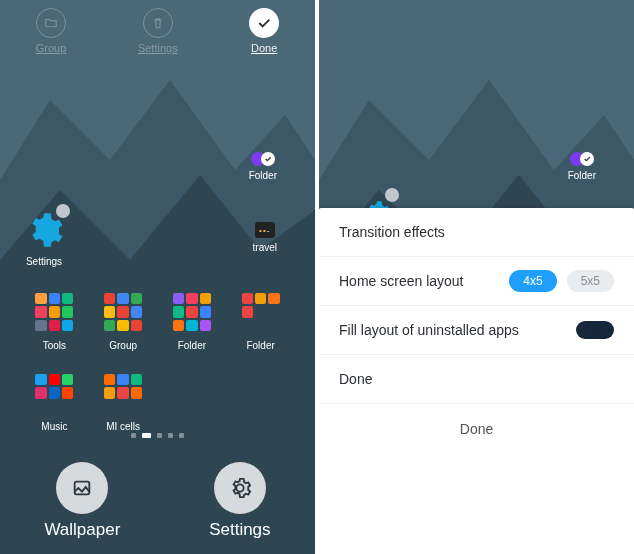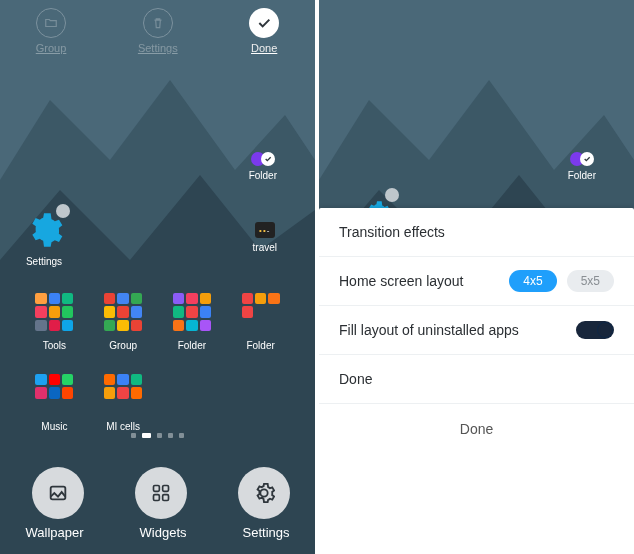--- a/index.html
+++ b/index.html
@@ -41,21 +41,21 @@
   .ficon { width:44px; height:44px; border-radius:8px; display:grid; grid-template-columns:repeat(3,1fr); grid-template-rows:repeat(3,1fr); gap:2px; padding:3px; }
   .ficon span { border-radius:2px; }
 
   
   .dots { position:absolute; left:0; right:0; top:433px; display:flex; justify-content:center; gap:6px; }
   .dots i { width:5px; height:5px; border-radius:1px; background:rgba(255,255,255,.4); display:block; }
   .dots i.on { background:#fff; width:9px; }
 
   
   .actions { position:absolute; left:0; right:0; bottom:14px; display:flex; justify-content:space-around; }
-  .act { display:flex; flex-direction:column; align-items:flex-end; gap:6px; font-size:13px; }
+  .act { display:flex; flex-direction:column; align-items:center; gap:6px; font-size:17px; }
   .act .circ { width:52px; height:52px; border-radius:50%; background:#d7dadd; display:flex; align-items:center; justify-content:center; color:#2f363c; }
 
   
   .sheet { position:absolute; left:0; right:0; bottom:0; top:208px; background:#fff; color:#2b2f33; border-radius:2px 2px 0 0; box-shadow:0 -1px 4px rgba(0,0,0,.15); display:flex; flex-direction:column; }
   .row { height:49px; display:flex; align-items:center; padding:0 20px; font-size:14px; border-bottom:1px solid #edf0f2; justify-content:space-between; }
   .row:last-child { border-bottom:none; }
   .row.done-row { justify-content:center; color:#555; }
   .layout-opts { display:flex; gap:10px; }
   .pill { padding:4px 14px; border-radius:13px; font-size:12px; background:#e9ecef; color:#8a8f94; }
   .pill.on { background:#1f9ffb; color:#fff; }
@@ -244,31 +244,20 @@
         <div class="circ">
             <svg width="22" height="22" viewBox="0 0 24 24">
               <rect x="4" y="5" width="16" height="14" rx="2" fill="none" stroke="#2f363c" stroke-width="2"></rect>
               <path d="M4 16l4-4 4 4 4-5 4 5" fill="none" stroke="#2f363c" stroke-width="2"></path>
             </svg>
           </div>
         <span>Wallpaper</span>
       </div>
       <div class="act">
         <div class="circ">
-            <svg width="20" height="20" viewBox="0 0 24 24">
-              <rect x="3" y="3" width="7" height="7" rx="1.5" fill="none" stroke="#2f363c" stroke-width="2"></rect>
-              <rect x="14" y="3" width="7" height="7" rx="1.5" fill="none" stroke="#2f363c" stroke-width="2"></rect>
-              <rect x="3" y="14" width="7" height="7" rx="1.5" fill="none" stroke="#2f363c" stroke-width="2"></rect>
-              <rect x="14" y="14" width="7" height="7" rx="1.5" fill="none" stroke="#2f363c" stroke-width="2"></rect>
-            </svg>
-          </div>
-        <span>Widgets</span>
-      </div>
-      <div class="act">
-        <div class="circ">
             <svg width="22" height="22" viewBox="0 0 24 24">
               <path fill="none" stroke="#2f363c" stroke-width="2" d="M12 8a4 4 0 100 8 4 4 0 000-8zm9 4c0-.4 0-.8-.1-1.2l2.1-1.6-2-3.4-2.5 1a7.6 7.6 0 00-2-1.2L16 2h-4l-.5 2.6a7.6 7.6 0 00-2 1.2l-2.5-1-2 3.4 2.1 1.6A7.9 7.9 0 007 12c0 .4 0 .8.1 1.2L5 14.8l2 3.4 2.5-1c.6.5 1.3.9 2 1.2L12 22h4l.5-2.6c.7-.3 1.4-.7 2-1.2l2.5 1 2-3.4-2.1-1.6c.1-.4.1-.8.1-1.2z"></path>
             </svg>
           </div>
         <span>Settings</span>
       </div>
     </div>
   </div>
 
   <div class="phone">

